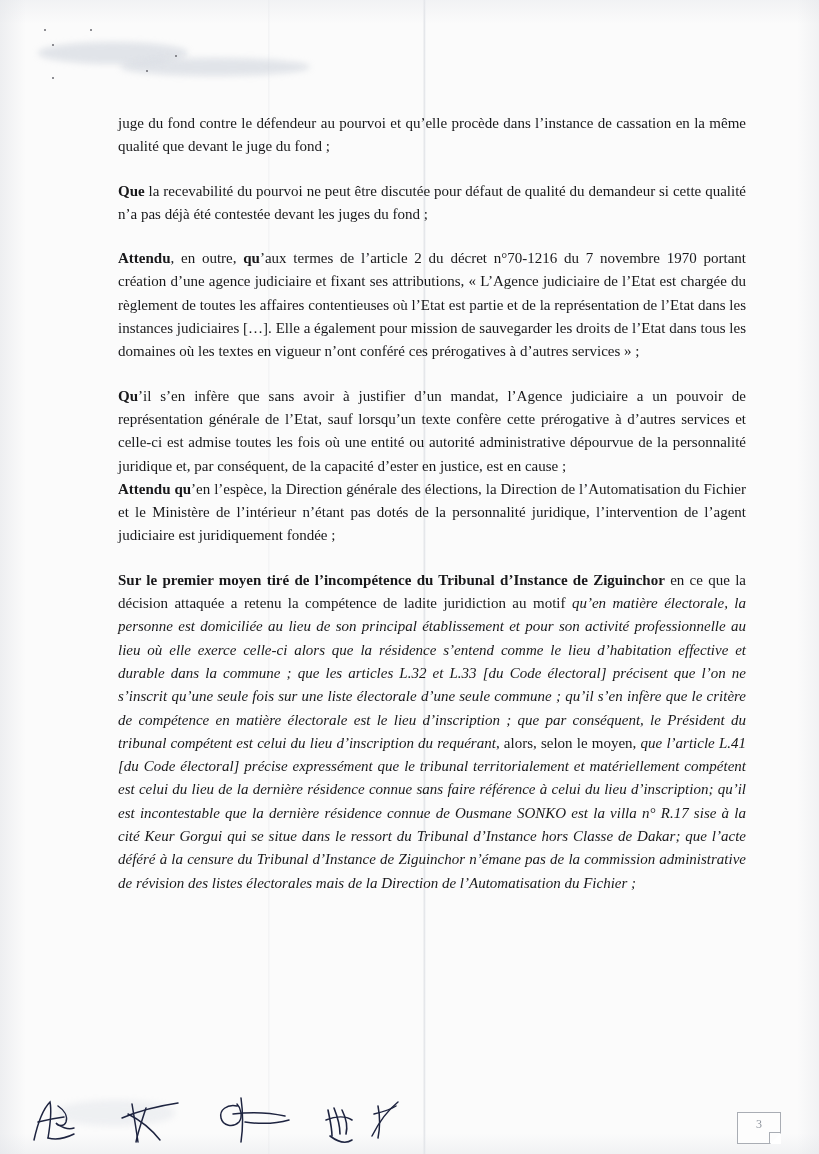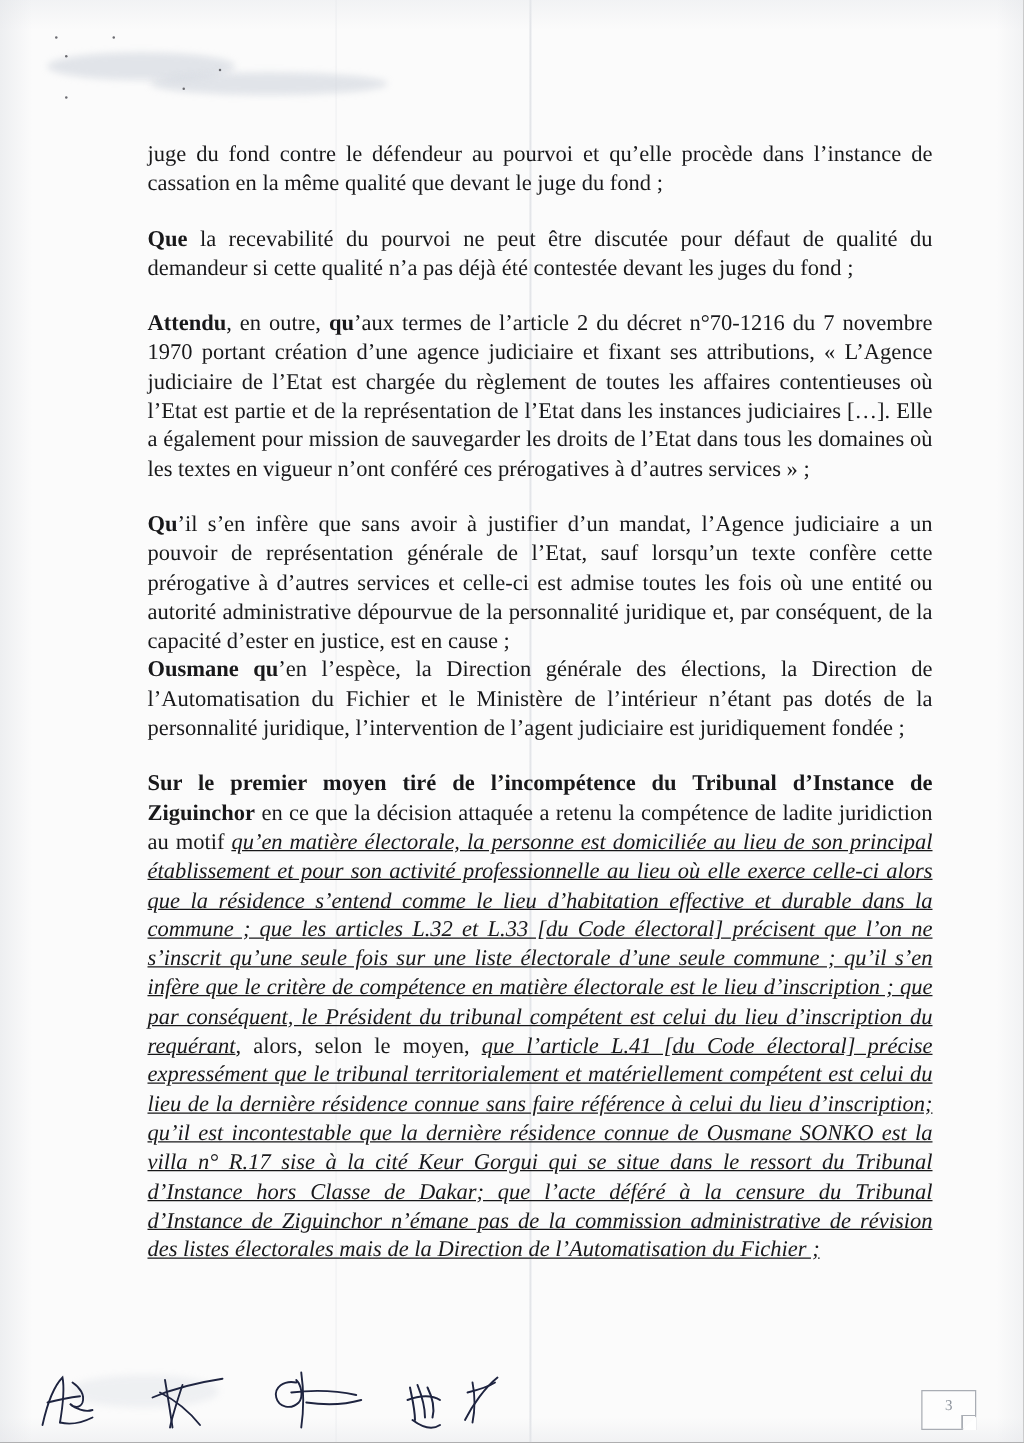--- a/index.html
+++ b/index.html
@@ -67,32 +67,32 @@
     position: absolute;
     left: 118px;
     top: 112px;
     width: 628px;
     z-index: 4;
   }
 
   p.para {
     margin: 0;
     font-family: "Liberation Serif", "DejaVu Serif", serif;
-    font-size: 18px;
+    font-size: 15px;
     line-height: 23.3px;
     color: #18181a;
     text-align: justify;
     text-justify: inter-word;
     -webkit-font-smoothing: antialiased;
   }
   p.gap-lg { margin-top: 21px; }
   p.gap-sm { margin-top: 0px; }
 
   .b { font-weight: bold; margin-top: 32px; }
-  .i { font-style: italic; text-decoration: underline; }
+  .i { font-style: italic; }
 
   
   .quoted { }
 
   
   .signatures {
     position: absolute;
     left: 0;
     top: 1092px;
     width: 819px;
@@ -159,21 +159,21 @@
 
     <p class="para gap-sm">juge du fond contre le défendeur au pourvoi et qu’elle procède dans l’instance de cassation en la même qualité que devant le juge du fond ;</p>
 
     <p class="para gap-lg"><span class="b">Que</span> la recevabilité du pourvoi ne peut être discutée pour défaut de qualité du demandeur si cette qualité n’a pas déjà été contestée devant les juges du fond ;</p>
 
 
     <p class="para gap-lg"><span class="b">Attendu</span>, en outre, <span class="b">qu</span>’aux termes de l’article 2 du décret n°70-1216 du 7 novembre 1970 portant création d’une agence judiciaire et fixant ses attributions, « L’Agence judiciaire de l’Etat est chargée du règlement de toutes les affaires contentieuses où l’Etat est partie et de la représentation de l’Etat dans les instances judiciaires […]. Elle a également pour mission de sauvegarder les droits de l’Etat dans tous les domaines où les textes en vigueur n’ont conféré ces prérogatives à d’autres services » ;</p>
 
     <p class="para gap-lg"><span class="b">Qu</span>’il s’en infère que sans avoir à justifier d’un mandat, l’Agence judiciaire a un pouvoir de représentation générale de l’Etat, sauf lorsqu’un texte confère cette prérogative à d’autres services et celle-ci est admise toutes les fois où une entité ou autorité administrative dépourvue de la personnalité juridique et, par conséquent, de la capacité d’ester en justice, est en cause ;</p>
 
-    <p class="para gap-sm"><span class="b">Ousmane qu</span>’en l’espèce, la Direction générale des élections, la Direction de l’Automatisation du Fichier et le Ministère de l’intérieur n’étant pas dotés de la personnalité juridique, l’intervention de l’agent judiciaire est juridiquement fondée ;</p>
+    <p class="para gap-sm"><span class="b">Attendu qu</span>’en l’espèce, la Direction générale des élections, la Direction de l’Automatisation du Fichier et le Ministère de l’intérieur n’étant pas dotés de la personnalité juridique, l’intervention de l’agent judiciaire est juridiquement fondée ;</p>
 
 
     <p class="para gap-lg quoted"><span class="b">Sur le premier moyen tiré de l’incompétence du Tribunal d’Instance de Ziguinchor</span> en ce que la décision attaquée a retenu la compétence de ladite juridiction au motif <span class="i">qu’en matière électorale, la personne est domiciliée au lieu de son principal établissement et pour son activité professionnelle au lieu où elle exerce celle-ci alors que la résidence s’entend comme le lieu d’habitation effective et durable dans la commune ; que les articles L.32 et L.33 [du Code électoral] précisent que l’on ne s’inscrit qu’une seule fois sur une liste électorale d’une seule commune ; qu’il s’en infère que le critère de compétence en matière électorale est le lieu d’inscription ; que par conséquent, le Président du tribunal compétent est celui du lieu d’inscription du requérant</span>, alors, selon le moyen, <span class="i">que l’article L.41 [du Code électoral] précise expressément que le tribunal territorialement et matériellement compétent est celui du lieu de la dernière résidence connue sans faire référence à celui du lieu d’inscription; qu’il est incontestable que la dernière résidence connue de Ousmane SONKO est la villa n° R.17 sise à la cité Keur Gorgui qui se situe dans le ressort du Tribunal d’Instance hors Classe de Dakar; que l’acte déféré à la censure du Tribunal d’Instance de Ziguinchor n’émane pas de la commission administrative de révision des listes électorales mais de la Direction de l’Automatisation du Fichier ;</span></p>
 
 
   </div>
 
   <div class="signatures">
 
     <div class="sig" style="left:28px; top:4px;">

